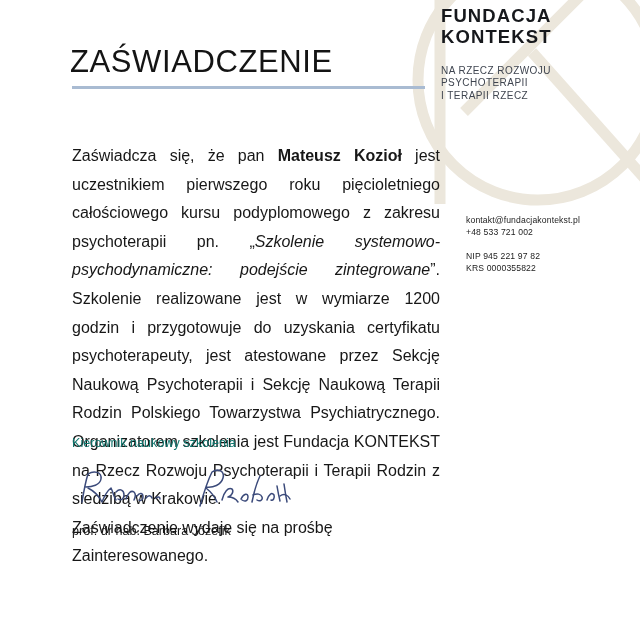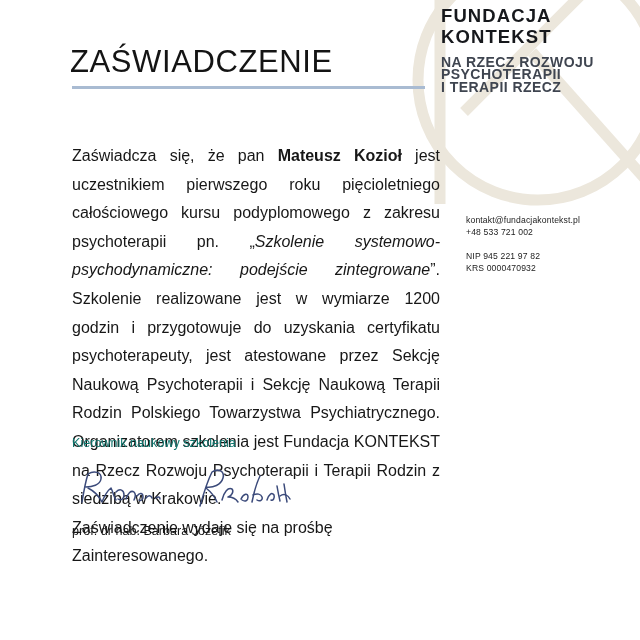--- a/index.html
+++ b/index.html
@@ -44,23 +44,23 @@
     z-index: 3;
   }
   .brand-line {
     font-size: 18.5px;
     font-weight: 700;
     letter-spacing: 1.1px;
     line-height: 21px;
     color: #16181c;
   }
   #brand-tagline {
-    margin-top: 9px;
-    font-size: 14px;
-    font-weight: 700;
+    margin-top: 18px;
+    font-size: 10px;
+    font-weight: 400;
     letter-spacing: 0.45px;
     line-height: 12.4px;
     color: #3f4550;
   }
 
   
   #contact {
     position: absolute;
     top: 214px;
     left: 466px;
@@ -176,21 +176,21 @@
     </div>
   </div>
 
   <div id="contact">
     <div class="contact-group">
       <div class="contact-line">kontakt@fundacjakontekst.pl</div>
       <div class="contact-line">+48 533 721 002</div>
     </div>
     <div class="contact-group">
       <div class="contact-line">NIP 945 221 97 82</div>
-      <div class="contact-line">KRS 0000470932</div>
+      <div class="contact-line">KRS 0000355822</div>
     </div>
   </div>
 
   <div id="doc-title">ZAŚWIADCZENIE</div>
   <div id="title-rule"></div>
 
   <div id="body-text">
     <p class="para"><span>Zaświadcza się, że pan </span><b>Mateusz Kozioł</b><span> jest uczestnikiem pierwszego roku pięcioletniego całościowego kursu podyplomowego z zakresu psychoterapii pn. „</span><i>Szkolenie systemowo-psychodynamiczne: podejście zintegrowane</i><span>”. Szkolenie realizowane jest w wymiarze 1200 godzin i przygotowuje do uzyskania certyfikatu psychoterapeuty, jest atestowane przez Sekcję Naukową Psychoterapii i Sekcję Naukową Terapii Rodzin Polskiego Towarzystwa Psychiatrycznego. Organizatorem szkolenia jest Fundacja KONTEKST na Rzecz Rozwoju Psychoterapii i Terapii Rodzin z siedzibą w Krakowie.</span></p>
     <p class="para last-left">Zaświadczenie wydaje się na prośbę Zainteresowanego.</p>
   </div>

